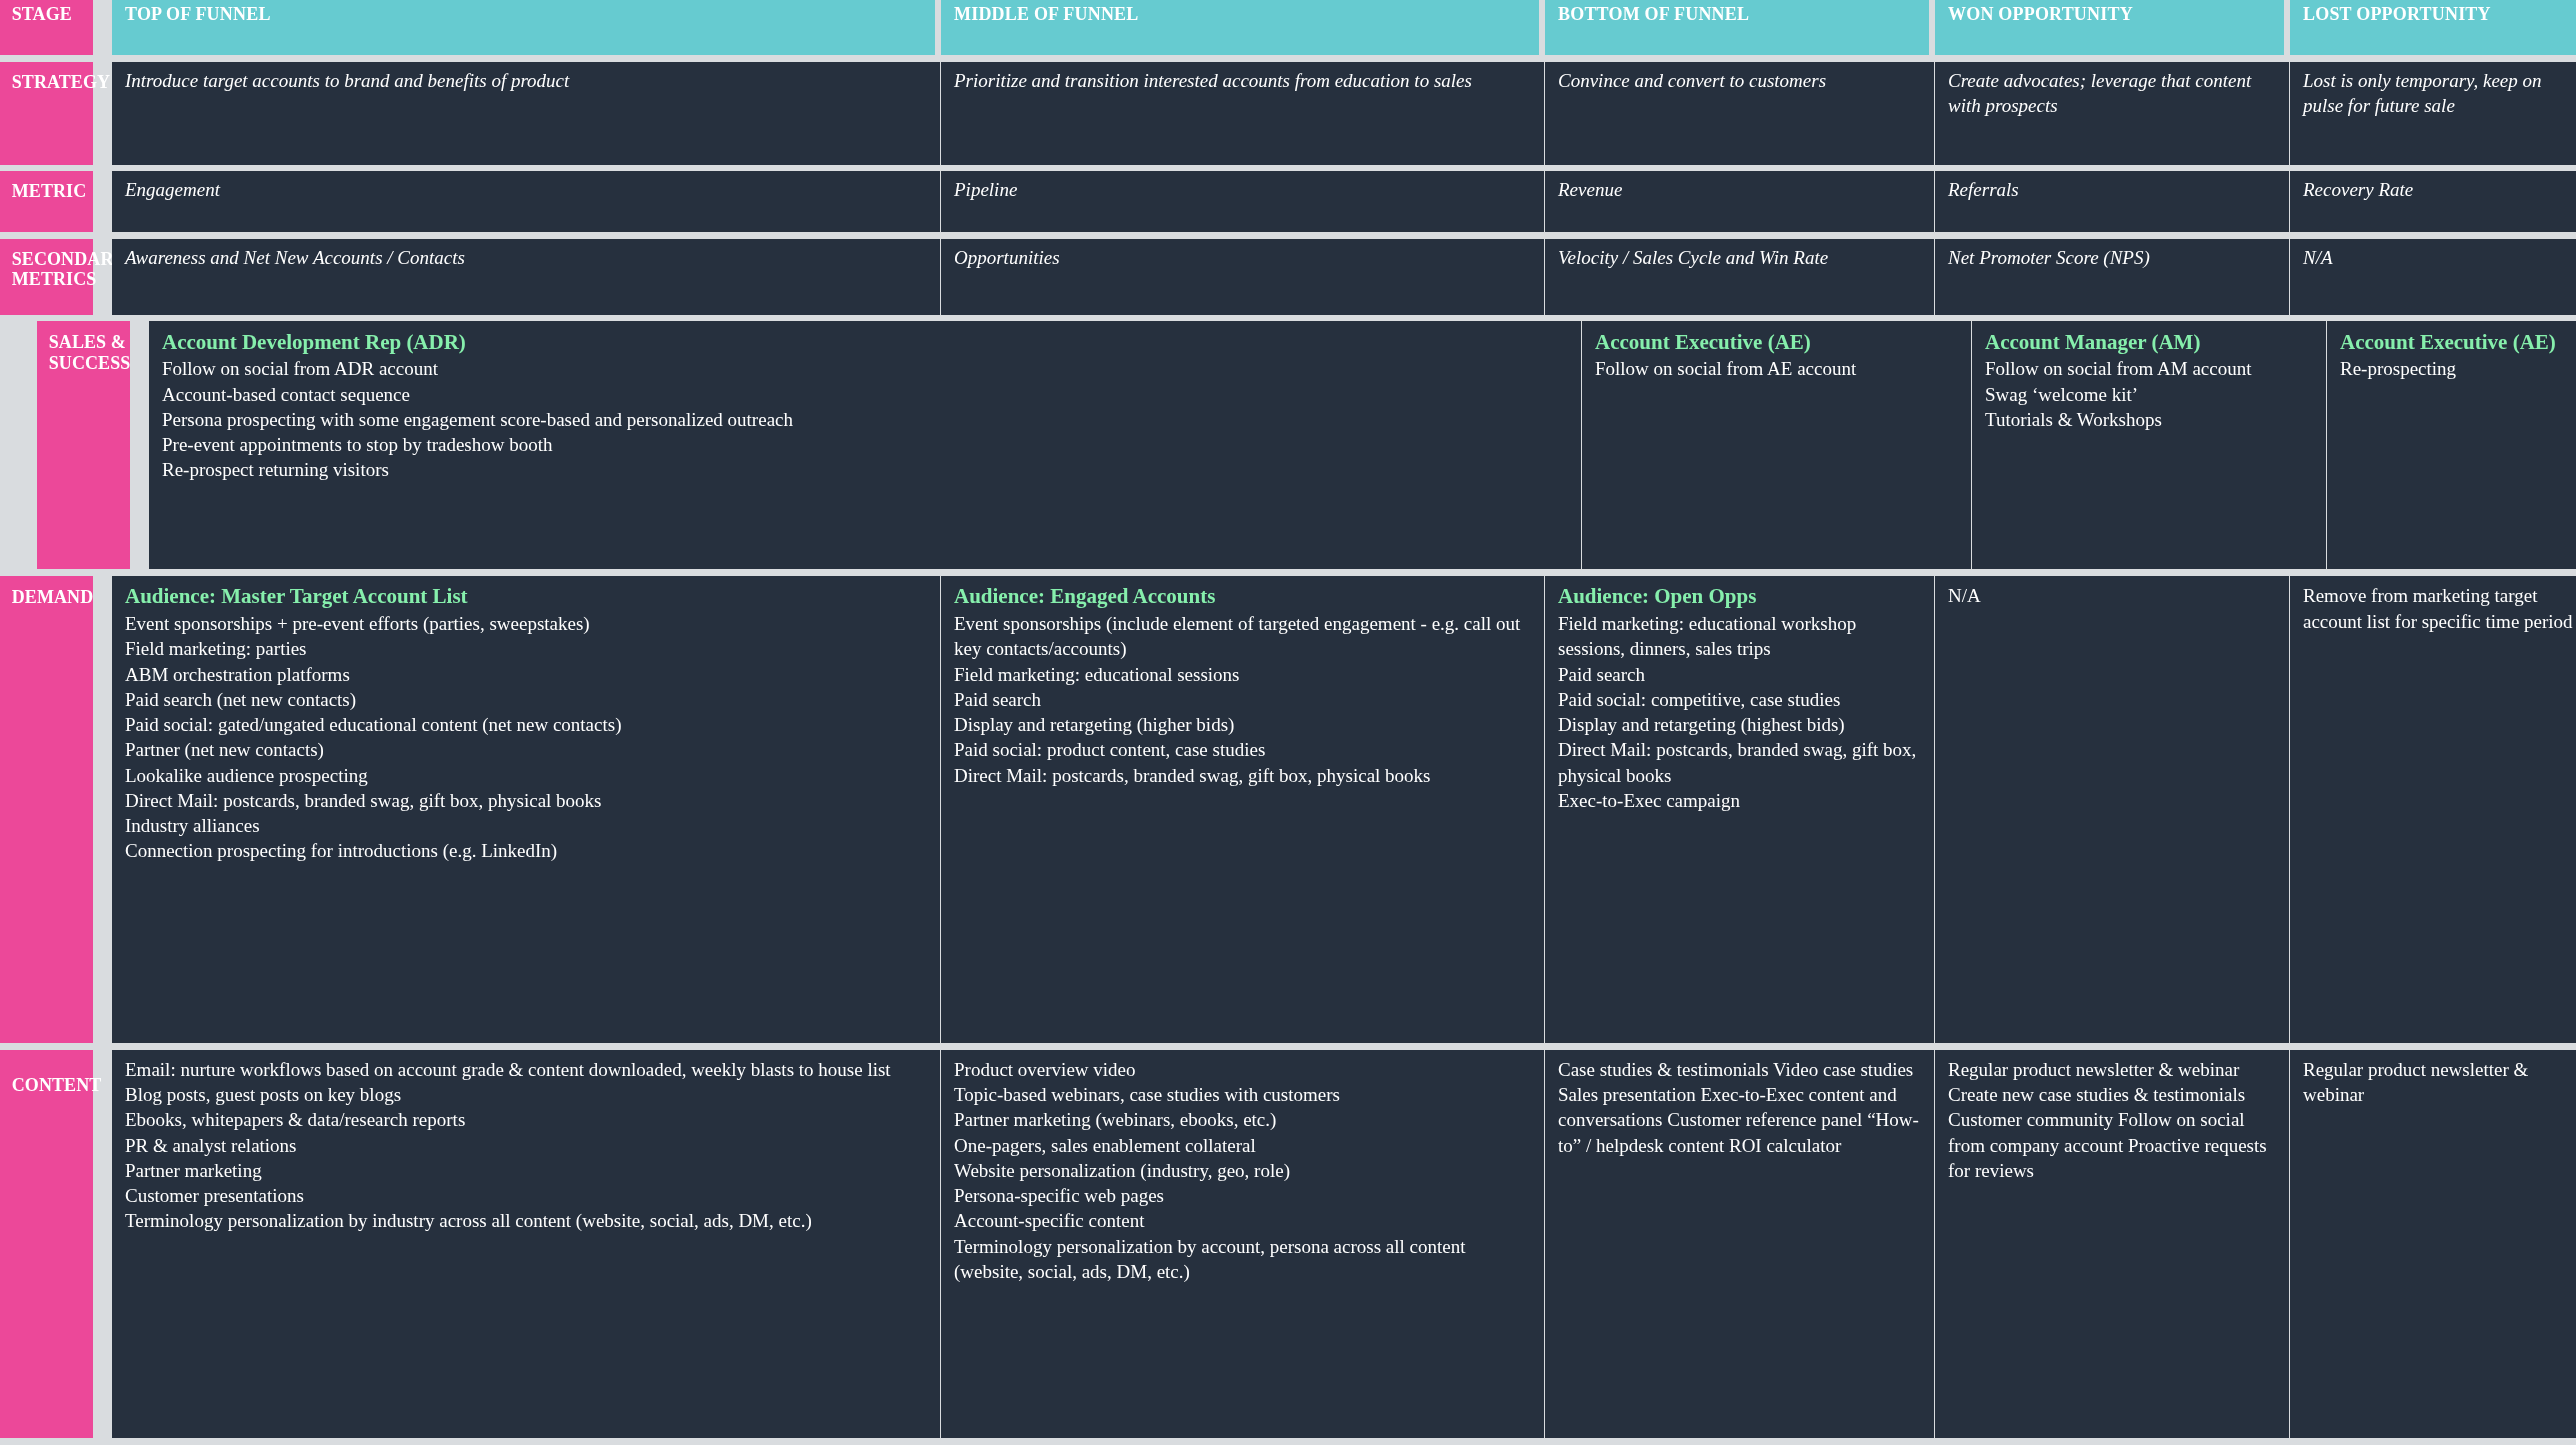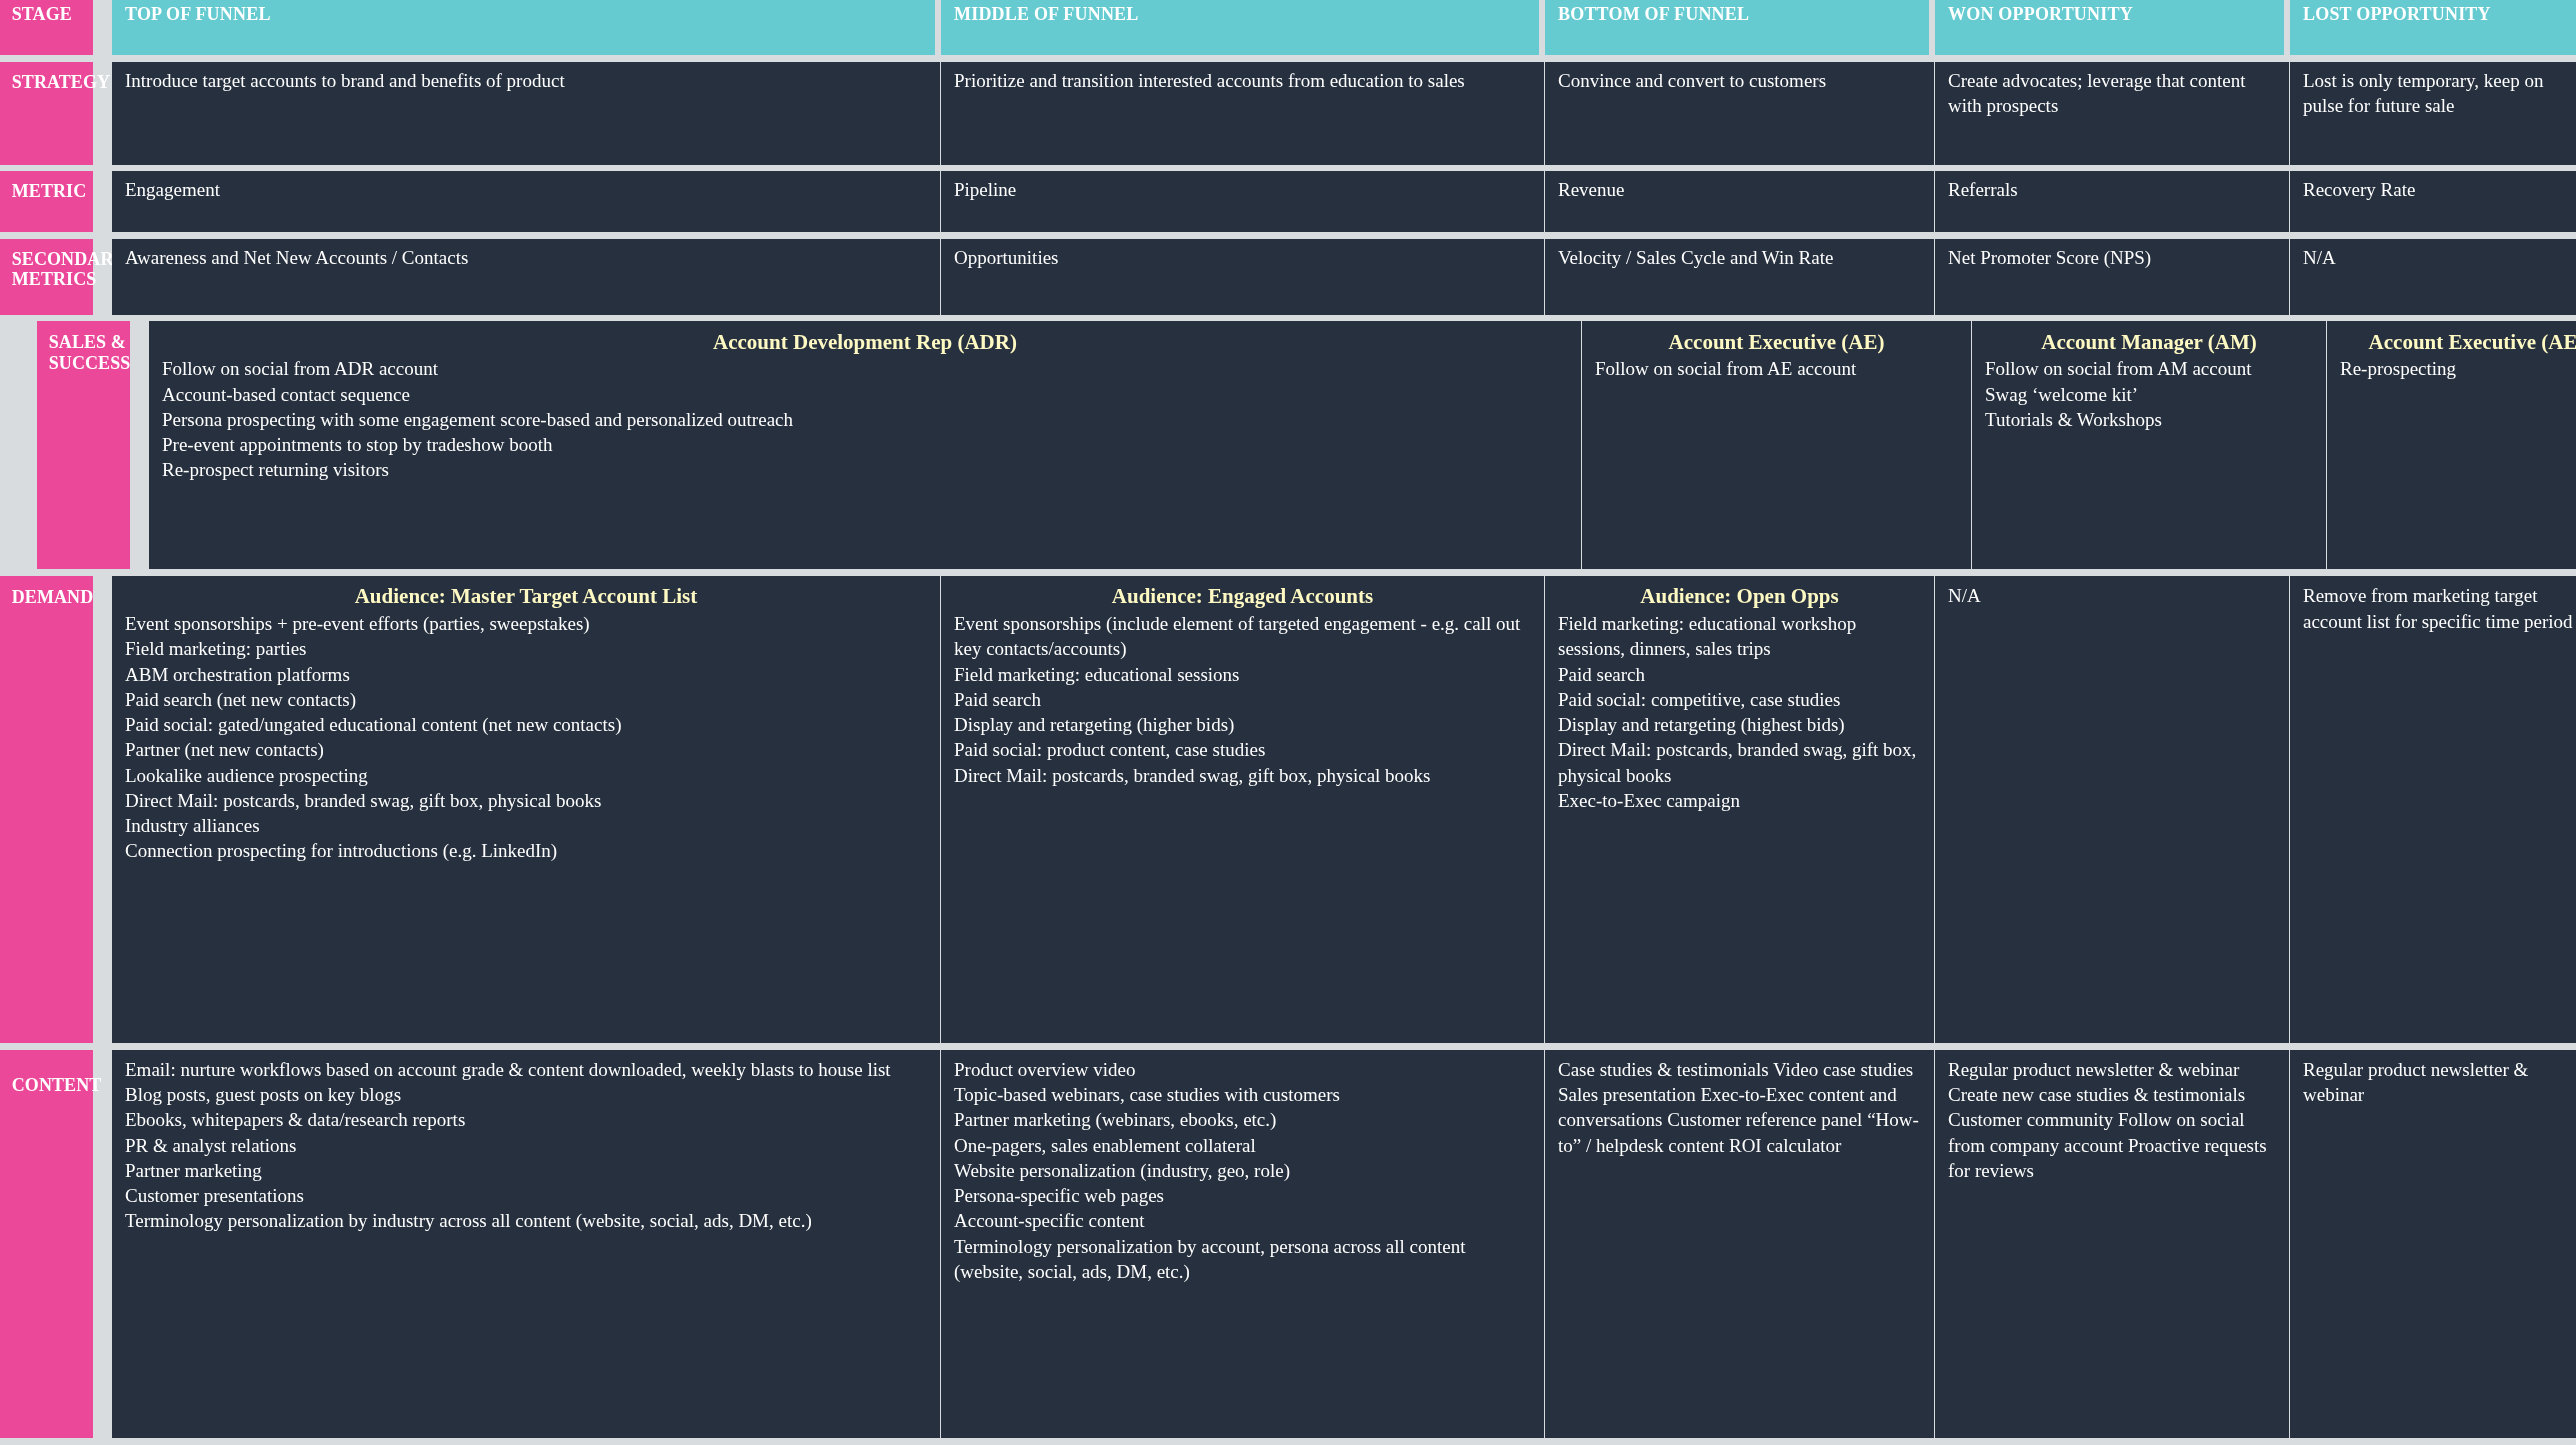--- a/index.html
+++ b/index.html
@@ -81,28 +81,28 @@
   .c2{width:604px;flex:0 0 604px;}
   .c3{width:390px;flex:0 0 390px;}
   .c4{width:355px;flex:0 0 355px;}
   .c5{width:299px;flex:0 0 299px;}
   
   .c12{width:1433px;flex:0 0 1433px;}
 
   .txt{
     font-size:19px;
     line-height:1.30;
+    font-style:italic;
   }
   .sub-head{
-    color:#fef9c3;
+    color:#86efac;
     font-weight:bold;
     font-size:21px;
     line-height:1.25;
     margin-bottom:1.5px;
-    text-align:center;
   }
   .line{
     font-size:19px;
     line-height:1.33;
   }
 </style>
 </head>
 <body>
 
 <div class="matrix">

